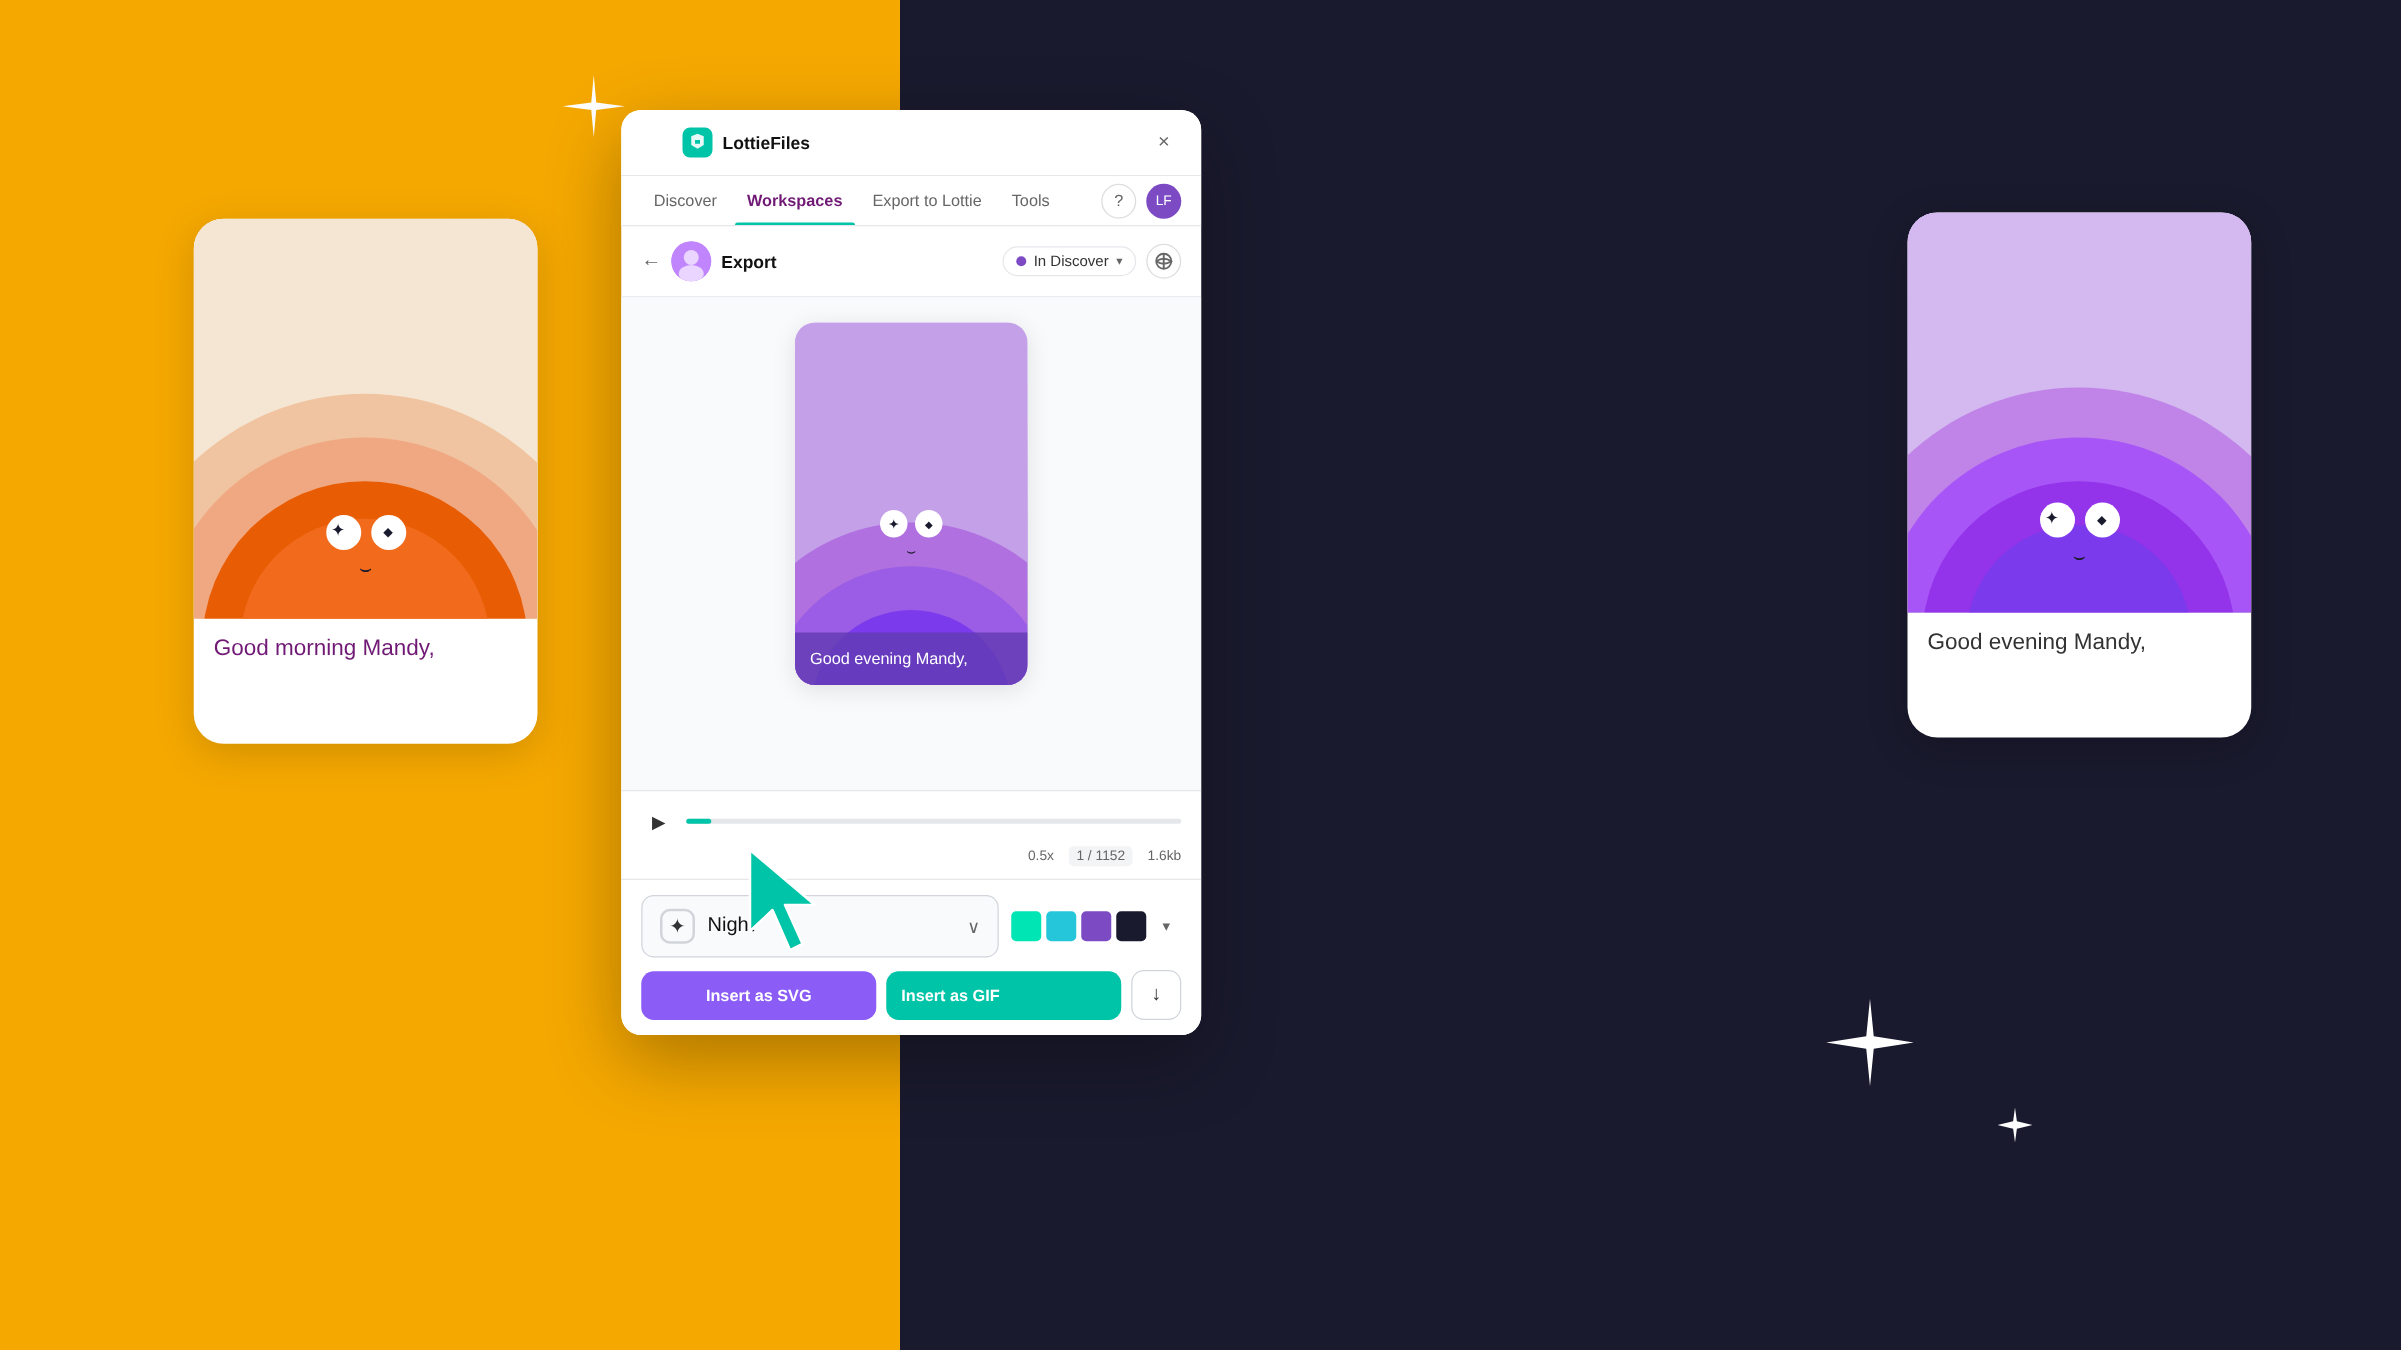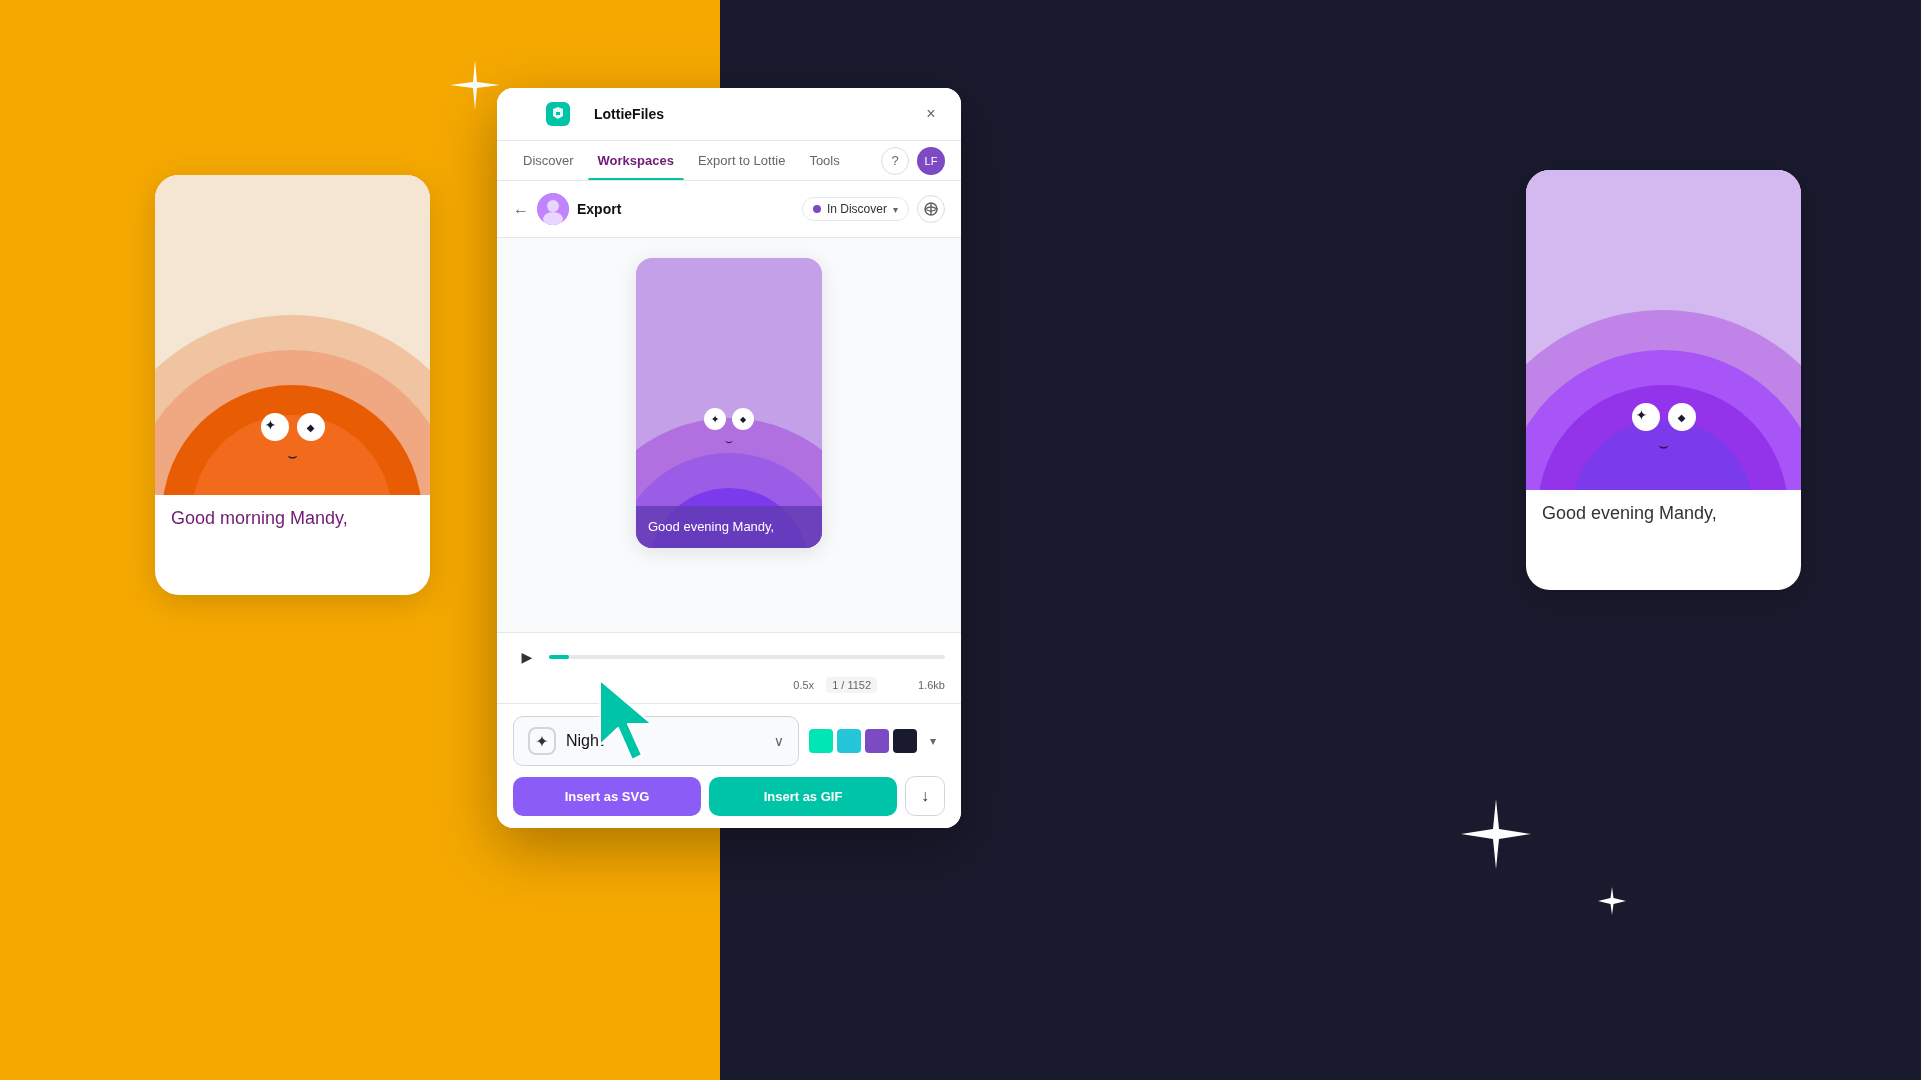--- a/index.html
+++ b/index.html
@@ -194,21 +194,21 @@
       justify-content: space-between;
       padding: 14px 20px;
       border-bottom: 1px solid #e5e7eb;
       background: #fff;
       flex-shrink: 0;
     }
 
     .title-bar-left {
       display: flex;
       align-items: center;
-      gap: 24px;
+      gap: 8px;
       padding-left: 29px;
     }
 
     .lottie-logo {
       width: 24px;
       height: 24px;
       background: #00C4A7;
       border-radius: 6px;
       display: flex;
       align-items: center;
@@ -509,21 +509,20 @@
       font-size: 11px;
       color: #666;
       background: #f3f4f6;
       padding: 2px 6px;
       border-radius: 4px;
     }
 
     .size-label {
       font-size: 11px;
       color: #666;
-      margin-left: 29px;
     }
 
     
     .bottom-controls {
       padding: 12px 16px;
       background: #fff;
       border-top: 1px solid #e5e7eb;
       flex-shrink: 0;
     }
 
@@ -616,21 +615,21 @@
     .insert-gif-btn {
       flex: 1;
       padding: 12px;
       background: #00C4A7;
       color: white;
       border: none;
       border-radius: 10px;
       font-size: 13px;
       font-weight: 600;
       cursor: pointer;
-      text-align: center;
+      text-align: left;
     }
 
     .download-btn {
       width: 40px;
       height: 40px;
       border: 1px solid #d1d5db;
       border-radius: 10px;
       display: flex;
       align-items: center;
       justify-content: center;

